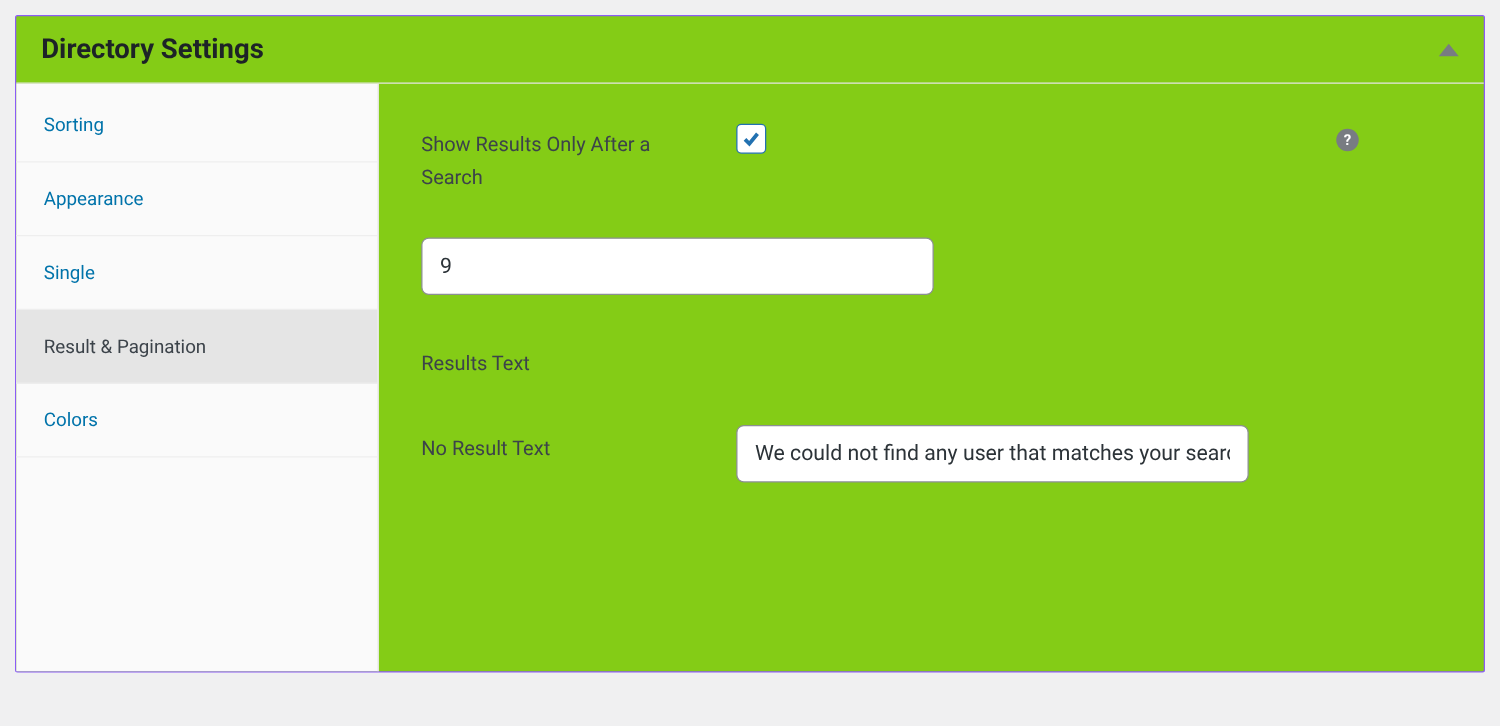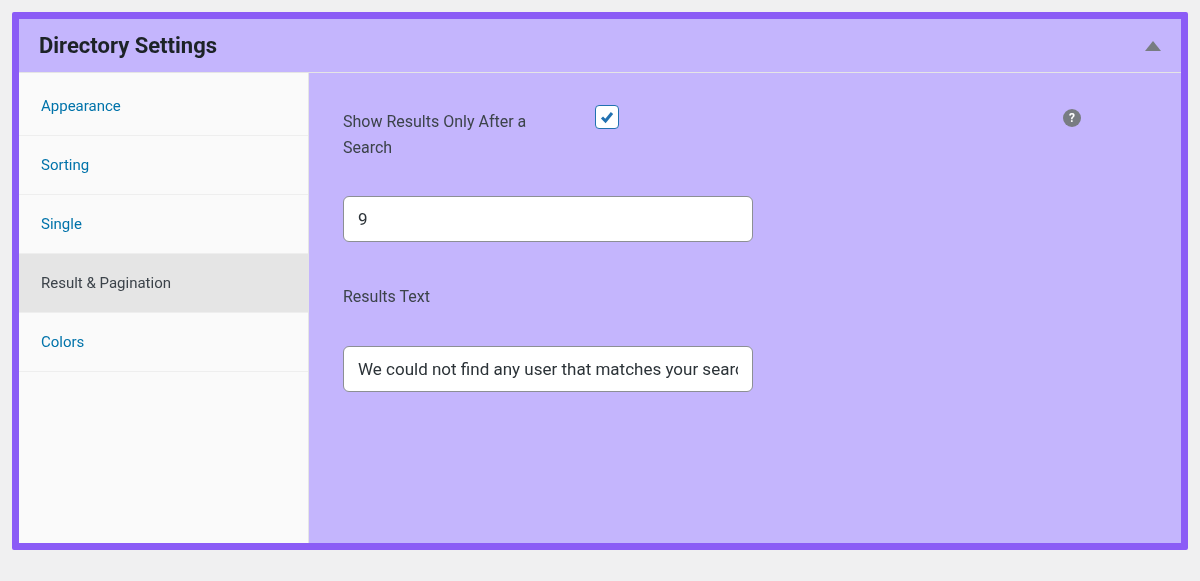--- a/index.html
+++ b/index.html
@@ -8,22 +8,22 @@
       padding: 0;
     }
     body {
       font-family: -apple-system, BlinkMacSystemFont, "Segoe UI", Roboto, Oxygen-Sans, Ubuntu, Cantarell, "Helvetica Neue", sans-serif;
       background: #f0f0f1;
       padding: 12px;
       font-size: 14px;
       color: #3c434a;
     }
     .panel {
-      background: #c4b5fd;
-      border: 7px solid #8b5cf6;
+      background: #84cc16;
+      border: 1px solid #8b5cf6;
       border-radius: 2px;
     }
     .panel-header {
       display: flex;
       align-items: center;
       justify-content: space-between;
       padding: 14px 20px;
       border-bottom: 1px solid #e5e5e5;
     }
     .panel-title {
@@ -134,22 +134,22 @@
 </head>
 <body>
 
 <div class="panel">
   <div class="panel-header">
     <div class="panel-title">Directory Settings</div>
     <div class="collapse-toggle"></div>
   </div>
   <div class="panel-body">
     <div class="sidebar">
+      <a class="nav-item">Sorting</a>
       <a class="nav-item">Appearance</a>
-      <a class="nav-item">Sorting</a>
       <a class="nav-item">Single</a>
       <a class="nav-item active">Result &amp; Pagination</a>
       <a class="nav-item">Colors</a>
     </div>
     <div class="content">
 
       <div class="form-row">
         <div class="form-label">Show Results Only After a Search</div>
         <div class="form-control">
           <div class="checkbox">
@@ -166,20 +166,21 @@
           <input type="text" class="text-input" value="9" style="">
         </div>
       </div>
 
       <div class="form-row">
         <div class="form-label">Results Text</div>
       </div>
 
 
       <div class="form-row">
+        <div class="form-label">No Result Text</div>
         <div class="form-control">
           <input type="text" class="text-input" value="We could not find any user that matches your search" style="">
         </div>
       </div>
 
     </div>
   </div>
 </div>
 
 </body></html>

